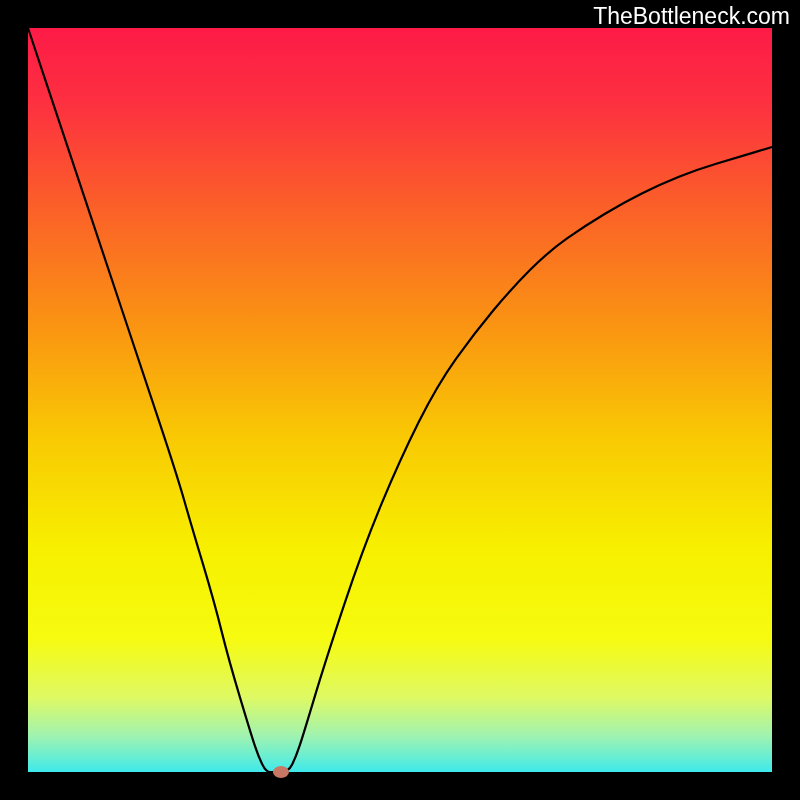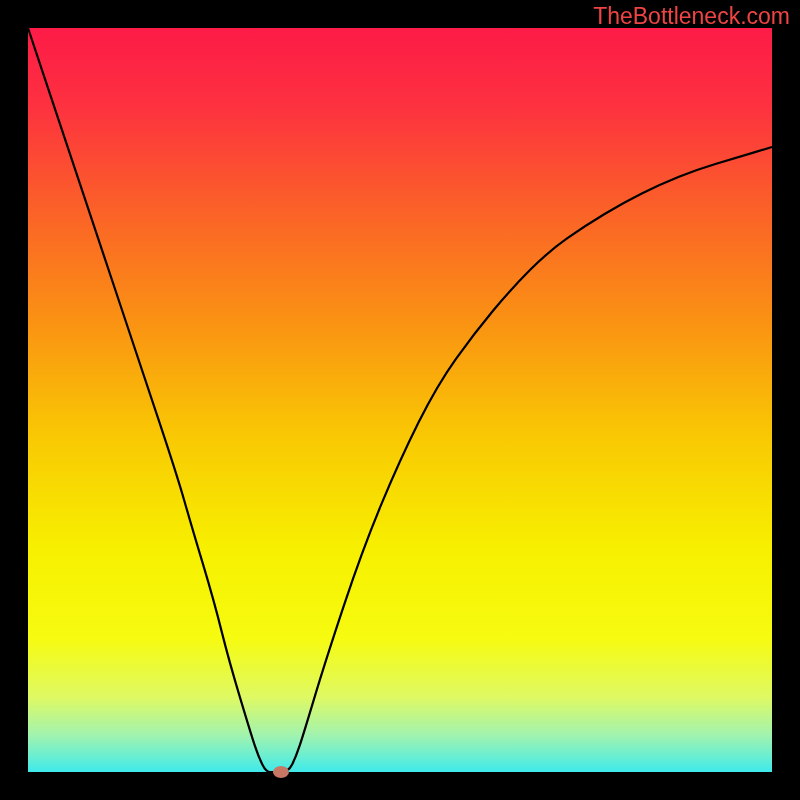--- a/index.html
+++ b/index.html
@@ -13,21 +13,21 @@
   .chart-container {
     width: 800px;
     height: 800px;
     position: relative;
     background: #000;
   }
   .watermark {
     position: absolute;
     top: 3px;
     right: 10px;
-    color: #ef4444;
+    color: #ffffff;
     font-size: 23px;
     z-index: 10;
     font-weight: 400;
   }
   svg {
     display: block;
   }
 </style>
 </head>
 <body>

